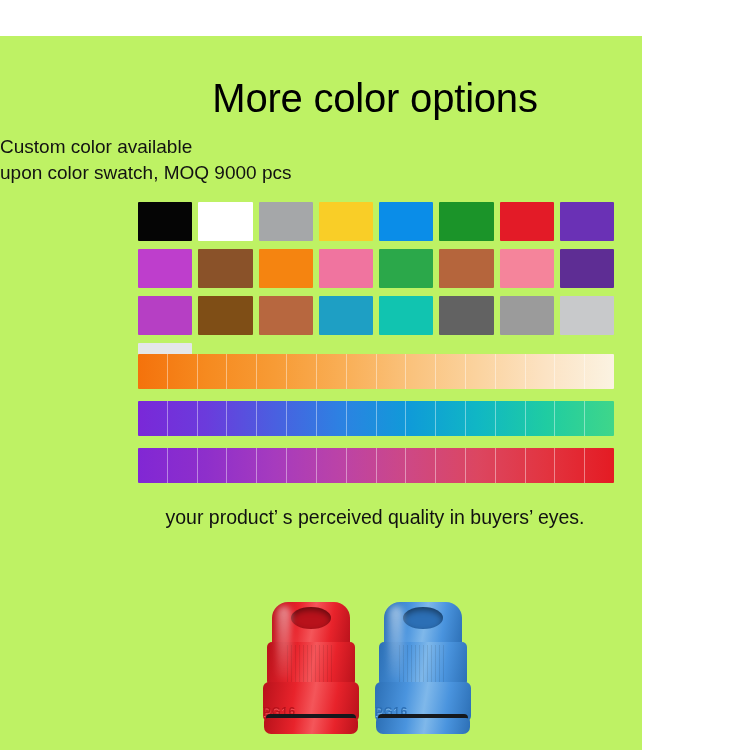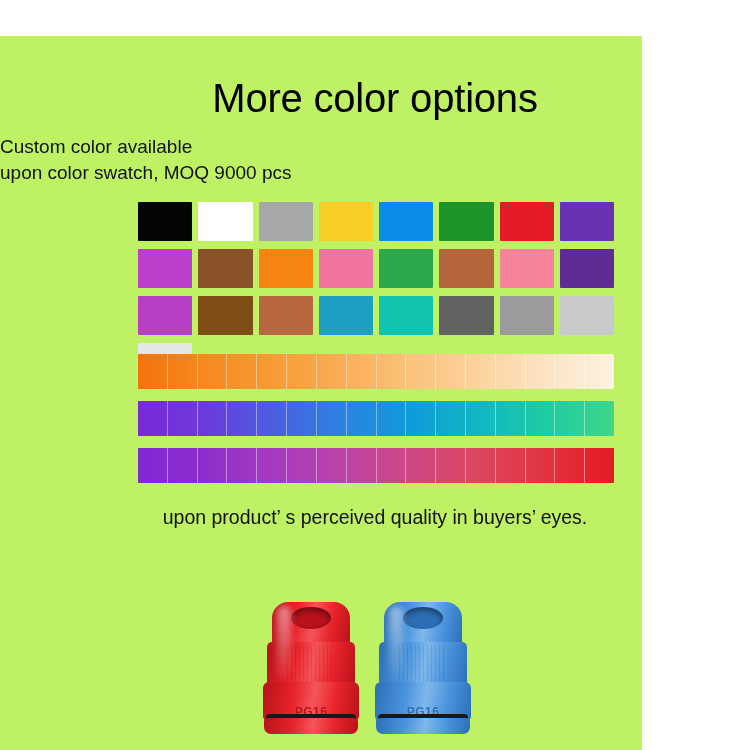--- a/index.html
+++ b/index.html
@@ -202,21 +202,21 @@
     width: 96px;
     height: 40px;
     border-radius: 6px;
   }
 
   .g-label {
     position: absolute;
     top: 103px;
     left: 0;
     width: 96px;
-    text-align: center;
+    text-align: left;
     font-size: 12px;
     font-weight: 700;
     letter-spacing: 0.5px;
     font-family: "Liberation Sans", sans-serif;
   }
 
   
   .g-oring {
     position: absolute;
     top: 112px;
@@ -350,21 +350,21 @@
           <span></span>
           <span></span>
           <span></span>
           <span></span>
           <span></span>
         </div>
       </div>
     </div>
 
   <div class="caption-block">
-    <div class="caption-line">upon product’ s perceived quality in buyers’  eyes.</div>
+    <div class="caption-line">your product’ s perceived quality in buyers’  eyes.</div>
   </div>
 
   <div class="product-area" id="product-area">
       <div class="gland gland-red">
         <div class="g-cap" style="background: linear-gradient(100deg, rgb(184, 18, 27) 0%, rgb(232, 35, 43) 32%, rgb(244, 86, 90) 52%, rgb(232, 35, 43) 74%, rgb(184, 18, 27) 100%);"></div>
         <div style="position: absolute; top: 5px; left: 28px; width: 40px; height: 22px; border-radius: 50%; background: rgb(184, 18, 27); box-shadow: rgba(0, 0, 0, 0.45) 0px 3px 6px inset;"></div>
         <div class="g-hex" style="background: linear-gradient(100deg, rgb(184, 18, 27) 0%, rgb(232, 35, 43) 32%, rgb(244, 86, 90) 52%, rgb(232, 35, 43) 74%, rgb(184, 18, 27) 100%);"></div>
         <div class="g-base" style="background: linear-gradient(100deg, rgb(184, 18, 27) 0%, rgb(232, 35, 43) 32%, rgb(244, 86, 90) 52%, rgb(232, 35, 43) 74%, rgb(184, 18, 27) 100%);"></div>
         <div class="g-label" style="color: rgb(184, 18, 27); text-shadow: rgb(244, 86, 90) 0px 1px 0px;">PG16</div>
         <div class="g-oring"></div>

